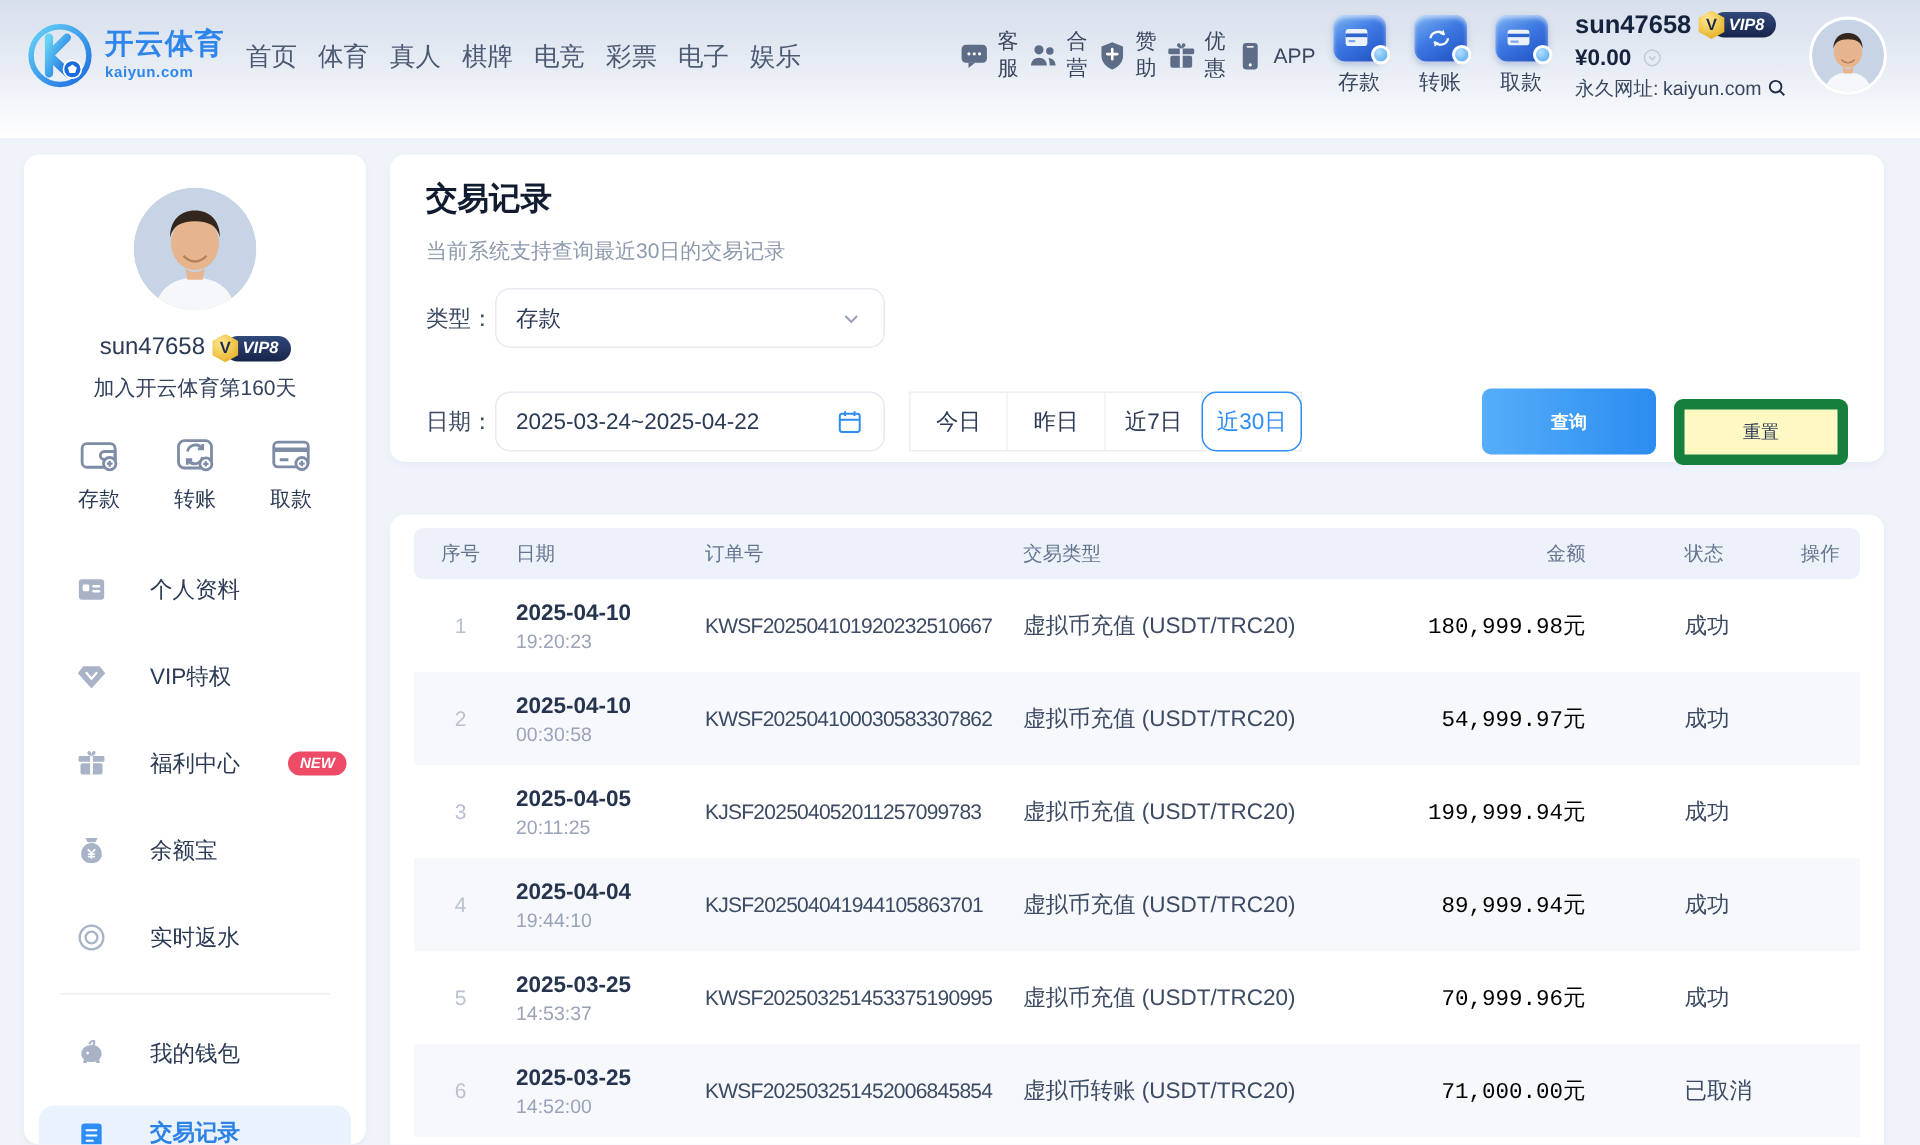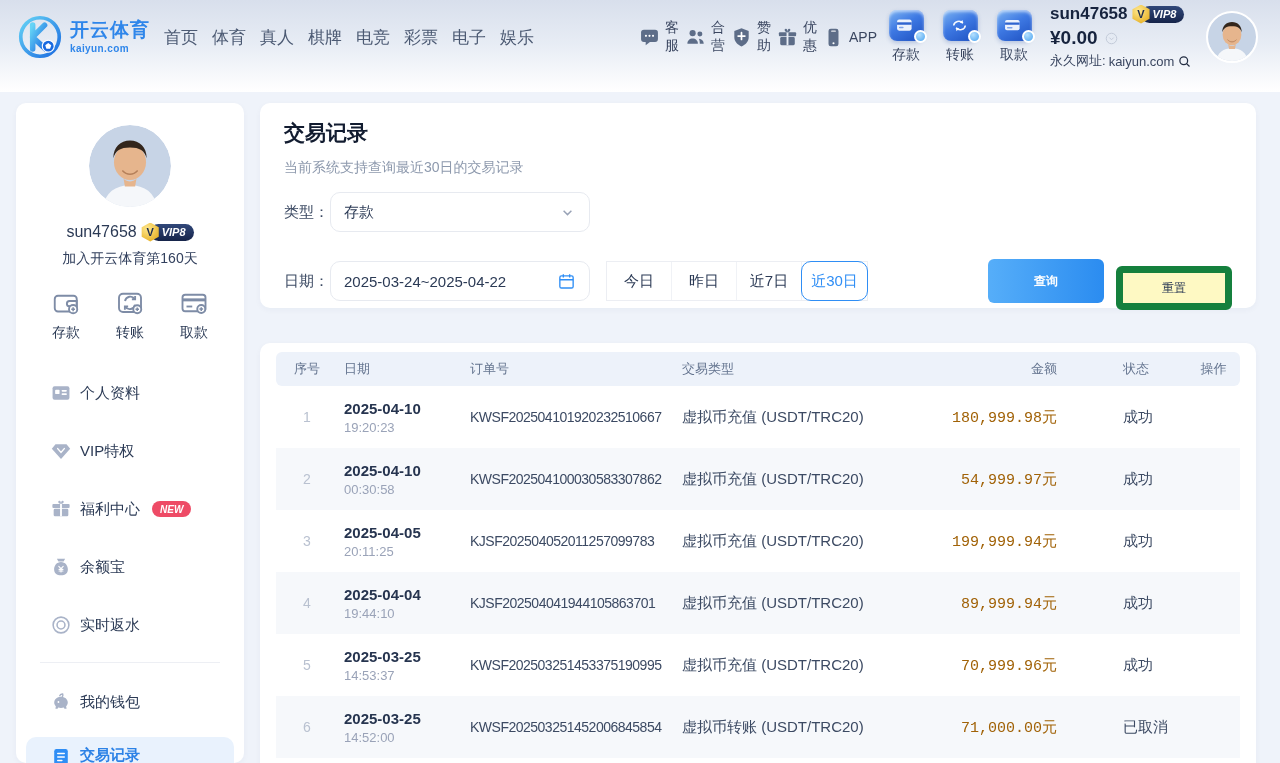--- a/index.html
+++ b/index.html
@@ -26,21 +26,21 @@
 #walletlinks { margin-left:16px; display:flex; gap:10px; }
 .w3d { width:44px; display:flex; flex-direction:column; align-items:center; gap:5px; cursor:pointer; }
 .icn3d { width:35px; height:31px; border-radius:8px; position:relative; display:block;
   background:linear-gradient(150deg,#7db4f2 0%,#3e79e3 45%,#1d4fc0 100%);
   box-shadow:inset 0 2px 3px rgba(255,255,255,.55), 0 2px 4px rgba(40,80,160,.25); }
 .icn3d svg { position:absolute; left:7px; top:8px; width:19px; height:15px; }
 .i3-badge { position:absolute; right:-3px; bottom:-2px; width:13px; height:13px; border-radius:50%;
   background:radial-gradient(circle at 35% 30%,#b5e0ff,#4aa3f0); border:2px solid #fff; }
 .userblock { margin-left:14px; min-width:148px; }
 .u1 { display:flex; align-items:center; font-size:17px; font-weight:bold; color:#16233e; }
-.u2 { font-size:19px; font-weight:bold; color:#16233e; display:flex; gap:6px; align-items:center; margin-top:3px; }
+.u2 { font-size:15px; font-weight:bold; color:#16233e; display:flex; gap:6px; align-items:center; margin-top:3px; }
 .u2 .icn { color:#c3cbd9; } .u2 .icn svg { width:15px; height:15px; }
 .u3 { font-size:13px; color:#3a4660; display:flex; align-items:center; gap:3px; margin-top:3px; }
 .u3 .icn { color:#222c42; } .u3 .icn svg { width:15px; height:15px; }
 .vipbadge { height:17px; background:linear-gradient(180deg,#31487a,#16244a); border-radius:9px; color:#fff;
   font-size:11px; font-weight:bold; font-style:italic; padding:0 8px 0 12px; display:inline-flex; align-items:center; position:relative; margin-left:13px; }
 .gem { position:absolute; left:-9px; top:-1px; width:19px; height:19px; display:flex; align-items:center; justify-content:center;
   background:radial-gradient(circle at 35% 30%,#ffe88f,#e8b52e 70%,#b8860b); clip-path:polygon(50% 0,95% 25%,95% 75%,50% 100%,5% 75%,5% 25%);
   color:#1d2c4e; font-size:11px; font-weight:bold; font-style:normal; }
 .avatar-sm { width:52px; height:52px; border-radius:50%; overflow:hidden; margin-left:8px; border:2px solid #fff; flex-shrink:0; cursor:pointer; }
 .avatar-sm svg, .avatar-lg svg { width:100%; height:100%; display:block; }
@@ -48,21 +48,21 @@
 
 aside { position:absolute; left:16px; top:103px; width:228px; height:660px; background:#fff; border-radius:10px; overflow:hidden;
   box-shadow:0 2px 6px rgba(30,60,110,.04); }
 .avatar-lg { width:82px; height:82px; border-radius:50%; overflow:hidden; margin:22px auto 0; }
 .side-name { display:flex; justify-content:center; align-items:center; font-size:16px; color:#2b3a55; margin-top:16px; }
 .joined { text-align:center; font-size:14px; color:#33415e; margin-top:9px; }
 .quick { display:flex; justify-content:space-between; padding:0 24px; margin-top:20px; }
 .q-item { display:flex; flex-direction:column; align-items:center; gap:6px; font-size:14px; color:#2b3a55; cursor:pointer; width:52px;}
 .q-item .icn { color:#7e8ca6; } .q-item .icn svg { width:30px; height:30px; }
 .menu { margin-top:22px; }
-.menu-item { display:flex; align-items:center; gap:8px; padding-left:34px; height:58px; font-size:15px; color:#2b3a55; cursor:pointer;text-align:right; }
+.menu-item { display:flex; align-items:center; gap:28px; padding-left:34px; height:58px; font-size:15px; color:#2b3a55; cursor:pointer;text-align:right; }
 .menu-item .icn { color:#a9b3c8; } .menu-item .icn svg { width:22px; height:22px; }
 .new-badge { background:#ee4b66; color:#fff; font-size:10px; font-weight:bold; font-style:italic; padding:2.5px 8px; border-radius:9px; margin-left:4px; }
 .sdivider { height:1px; background:#edeff4; margin:8px 24px; }
 .menu2 { margin-top:10px; }
 .menu-item.active { background:#e9f2fd; margin:6px 10px 0; border-radius:10px; padding-left:24px; color:#2c82e6; font-weight:bold;
   align-items:flex-start; padding-top:9px; }
 .menu-item.active .icn { color:#2f8ef5; }
 
 
 .card { position:absolute; background:#fff; border-radius:10px; box-shadow:0 2px 6px rgba(30,60,110,.04); }
@@ -94,21 +94,21 @@
 .c3 { width:212px; }
 .c4 { width:228px; }
 .c5 { width:147px; text-align:right;font-family:Liberation Mono, monospace; }
 .c6 { width:130px; padding-left:66px; }
 .c7 { flex:1; text-align:center; }
 .idx { color:#b9c1d0; font-size:14px; }
 .d1 { color:#26344f; font-weight:bold; font-size:15px; }
 .d2 { color:#9aa3b8; font-size:13px; margin-top:3px; }
 .ord { font-size:14px; letter-spacing:-0.5px; color:#3c4a63; }
 .typ { color:#3c4a63; }
-.amt { color:#a16207; }
+.amt { color:#000000; }
 .sta { color:#3c4a63; }
 </style>
 </head>
 <body>
 
 <header>
   <div class="brand">
     <span class="icn logo">
         <svg viewBox="0 0 48 48">
           <defs>

